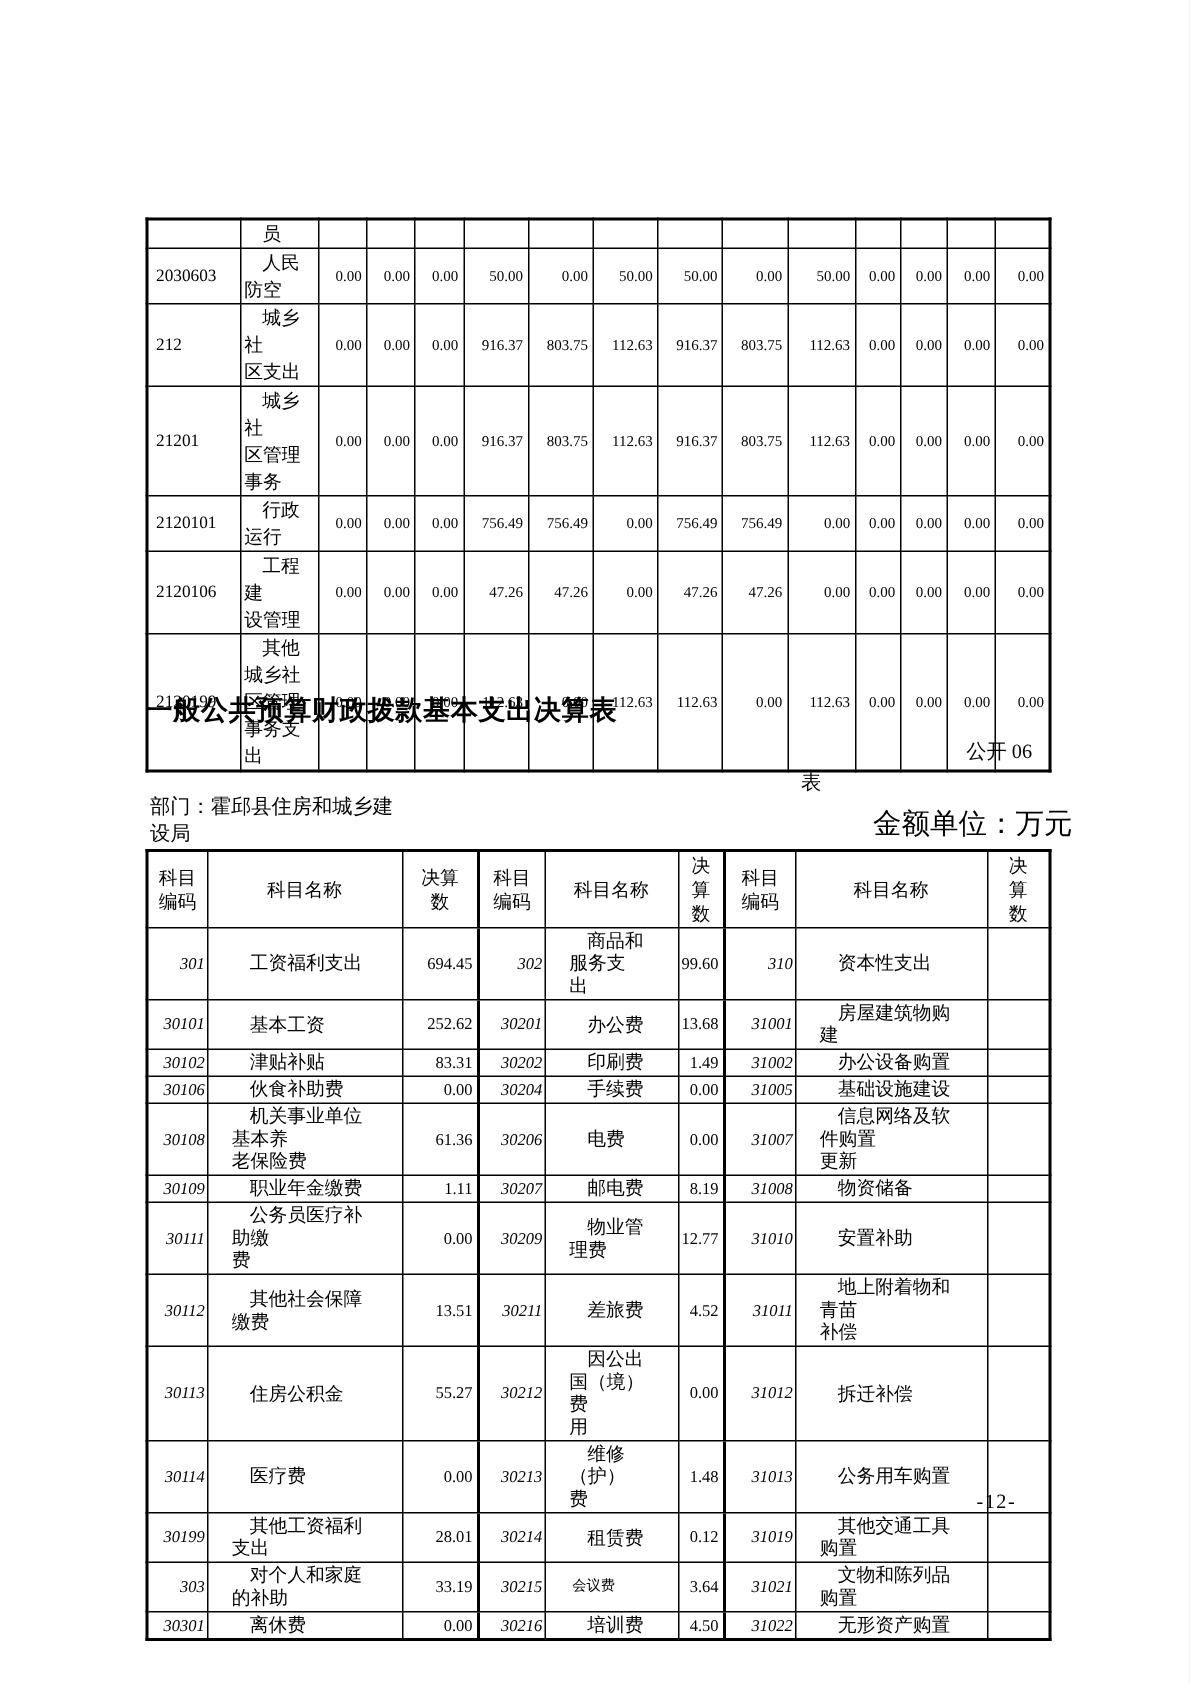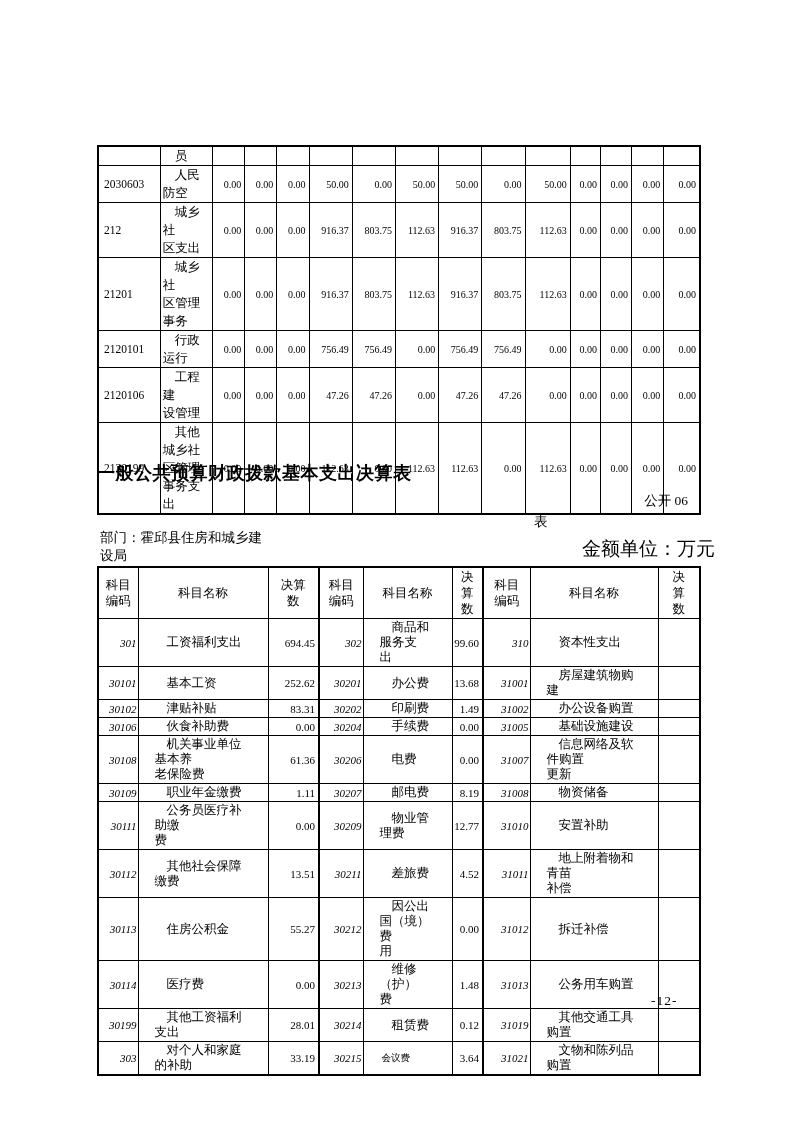--- a/index.html
+++ b/index.html
@@ -478,18 +478,29 @@
           <td class="l-code">303</td>
           <td class="l-name">对个人和家庭的补助</td>
           <td class="l-val">33.19</td>
           <td class="l-code group-sep">30215</td>
           <td class="l-name">会议费</td>
           <td class="l-val">3.64</td>
           <td class="l-code group-sep">31021</td>
           <td class="l-name">文物和陈列品购置</td>
           <td class="l-val"></td>
         </tr>
+        <tr>
+          <td class="l-code">30301</td>
+          <td class="l-name">离休费</td>
+          <td class="l-val">0.00</td>
+          <td class="l-code group-sep">30216</td>
+          <td class="l-name">培训费</td>
+          <td class="l-val">4.50</td>
+          <td class="l-code group-sep">31022</td>
+          <td class="l-name">无形资产购置</td>
+          <td class="l-val"></td>
+        </tr>
       </tbody>
   </table>
 
   <div class="page-number">-12-</div>
 
 </div>
 
 </body></html>

